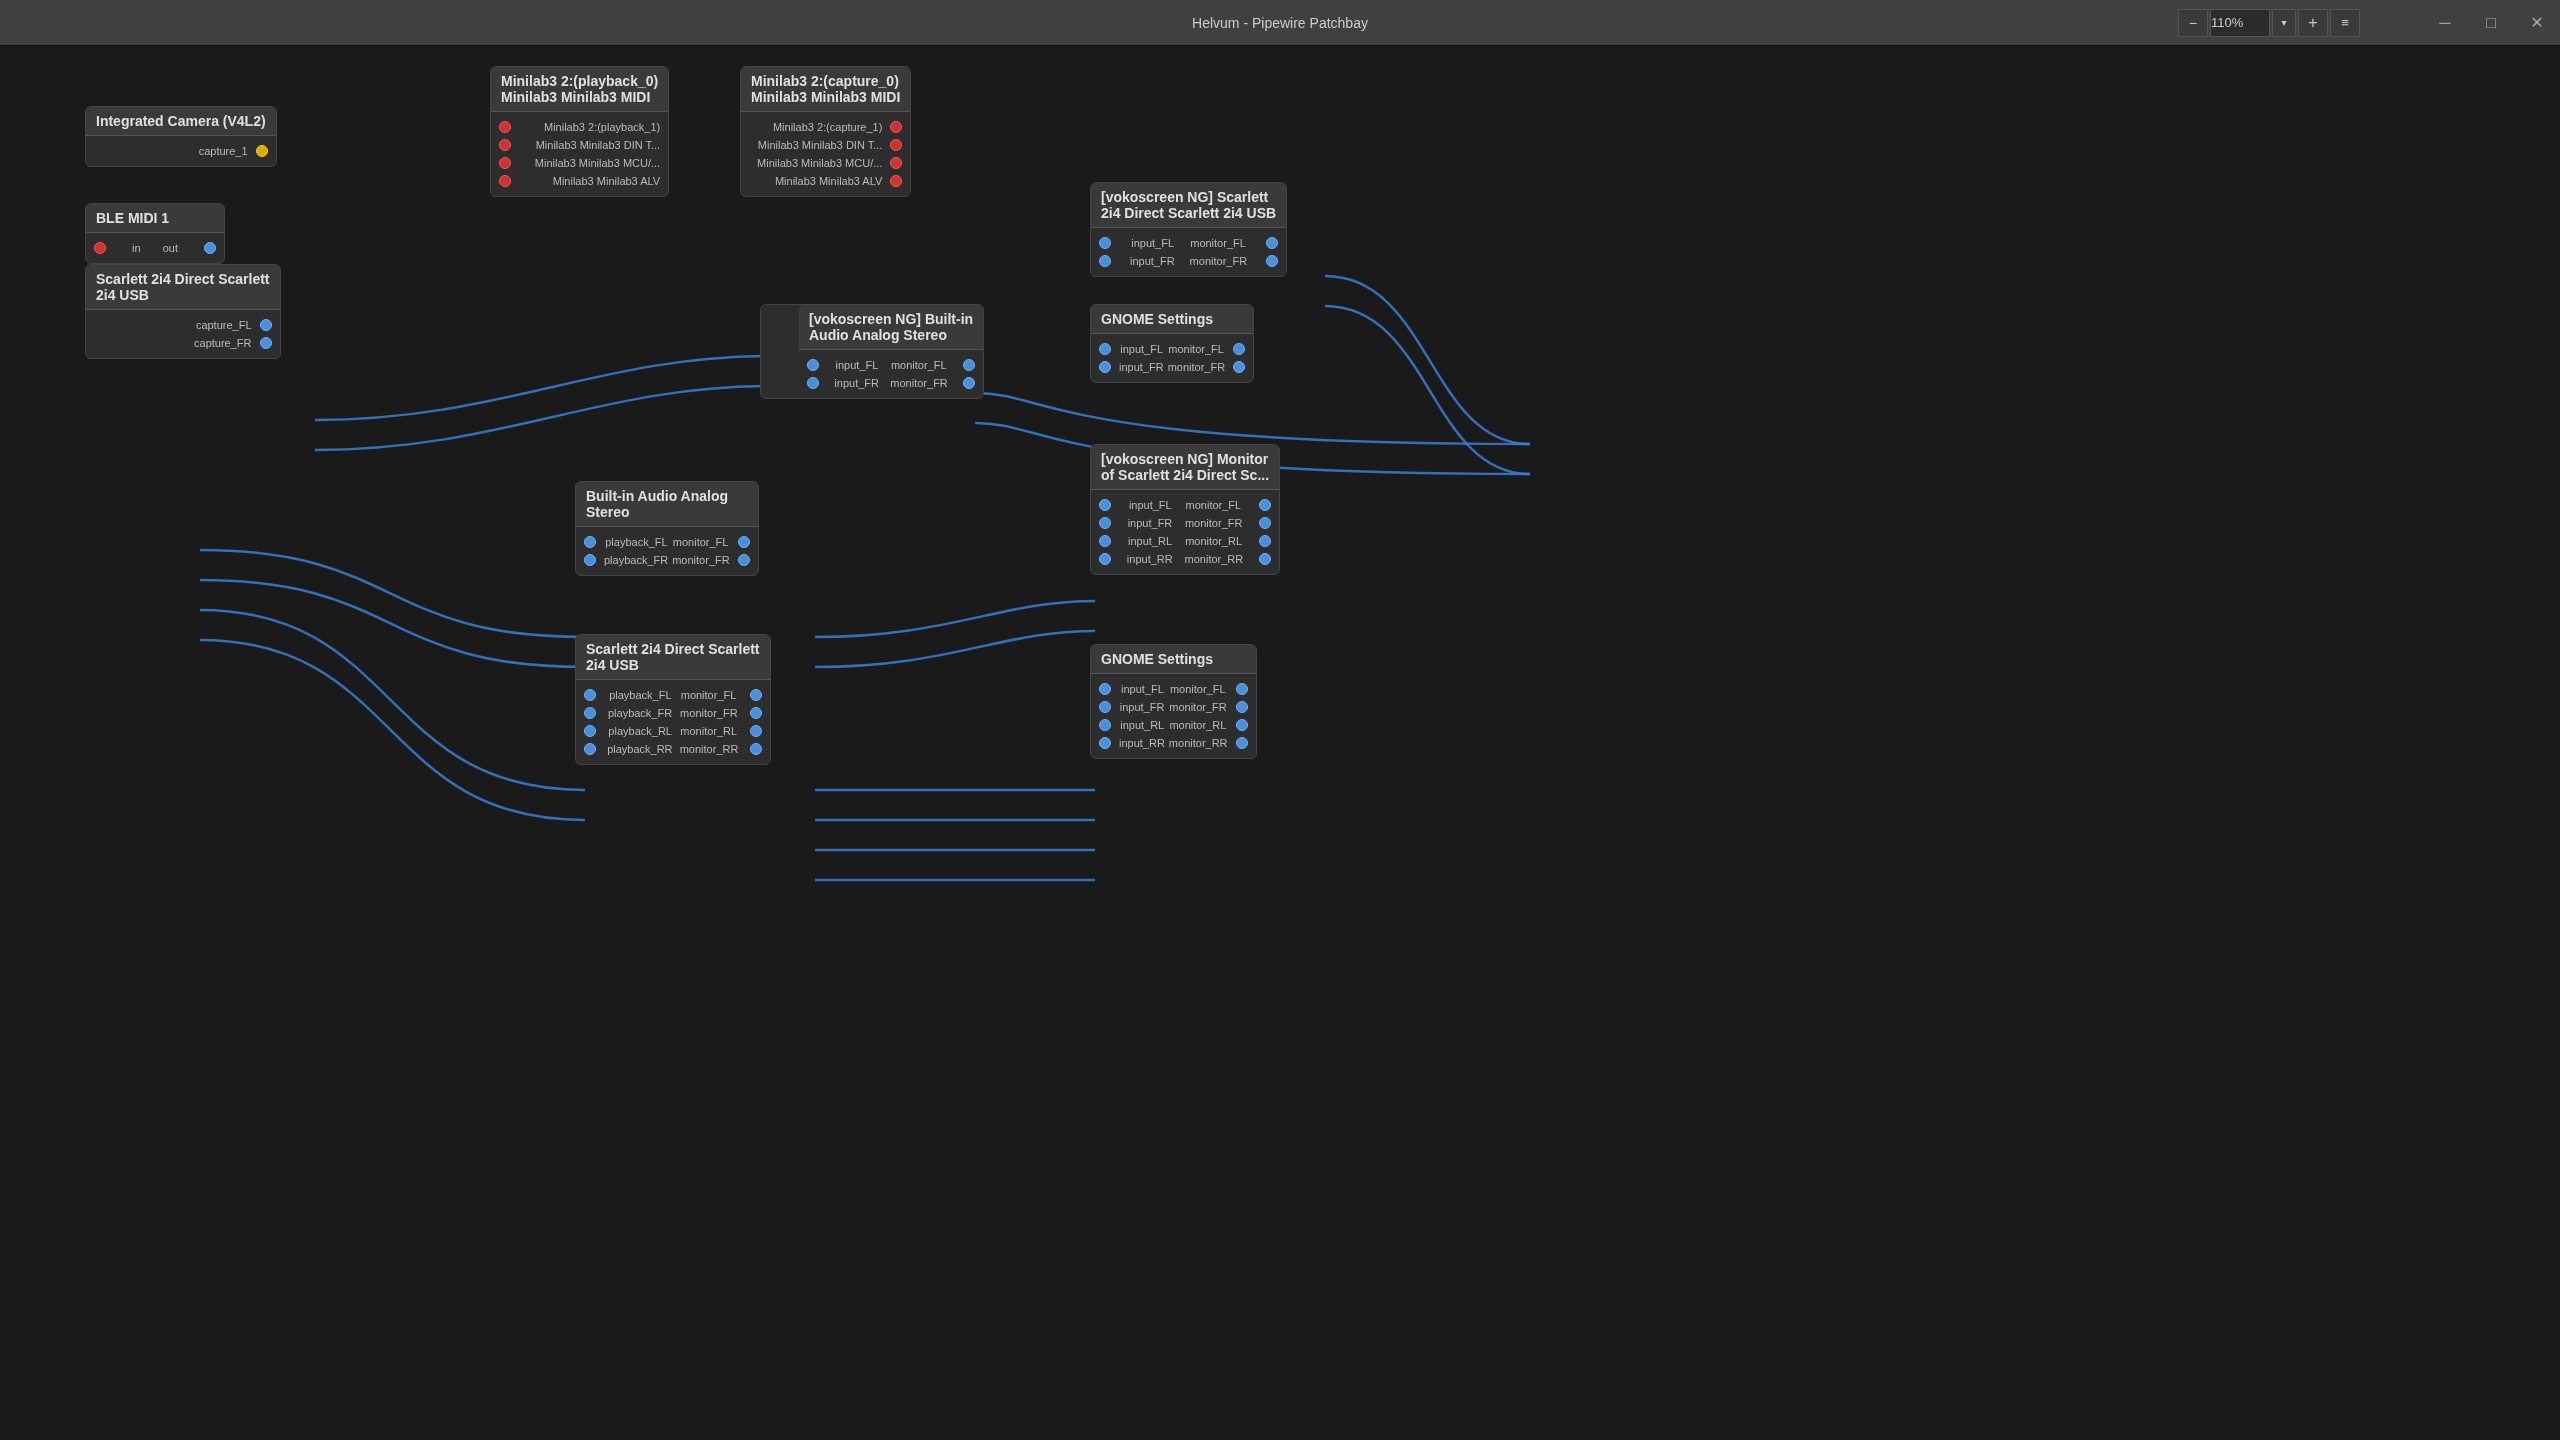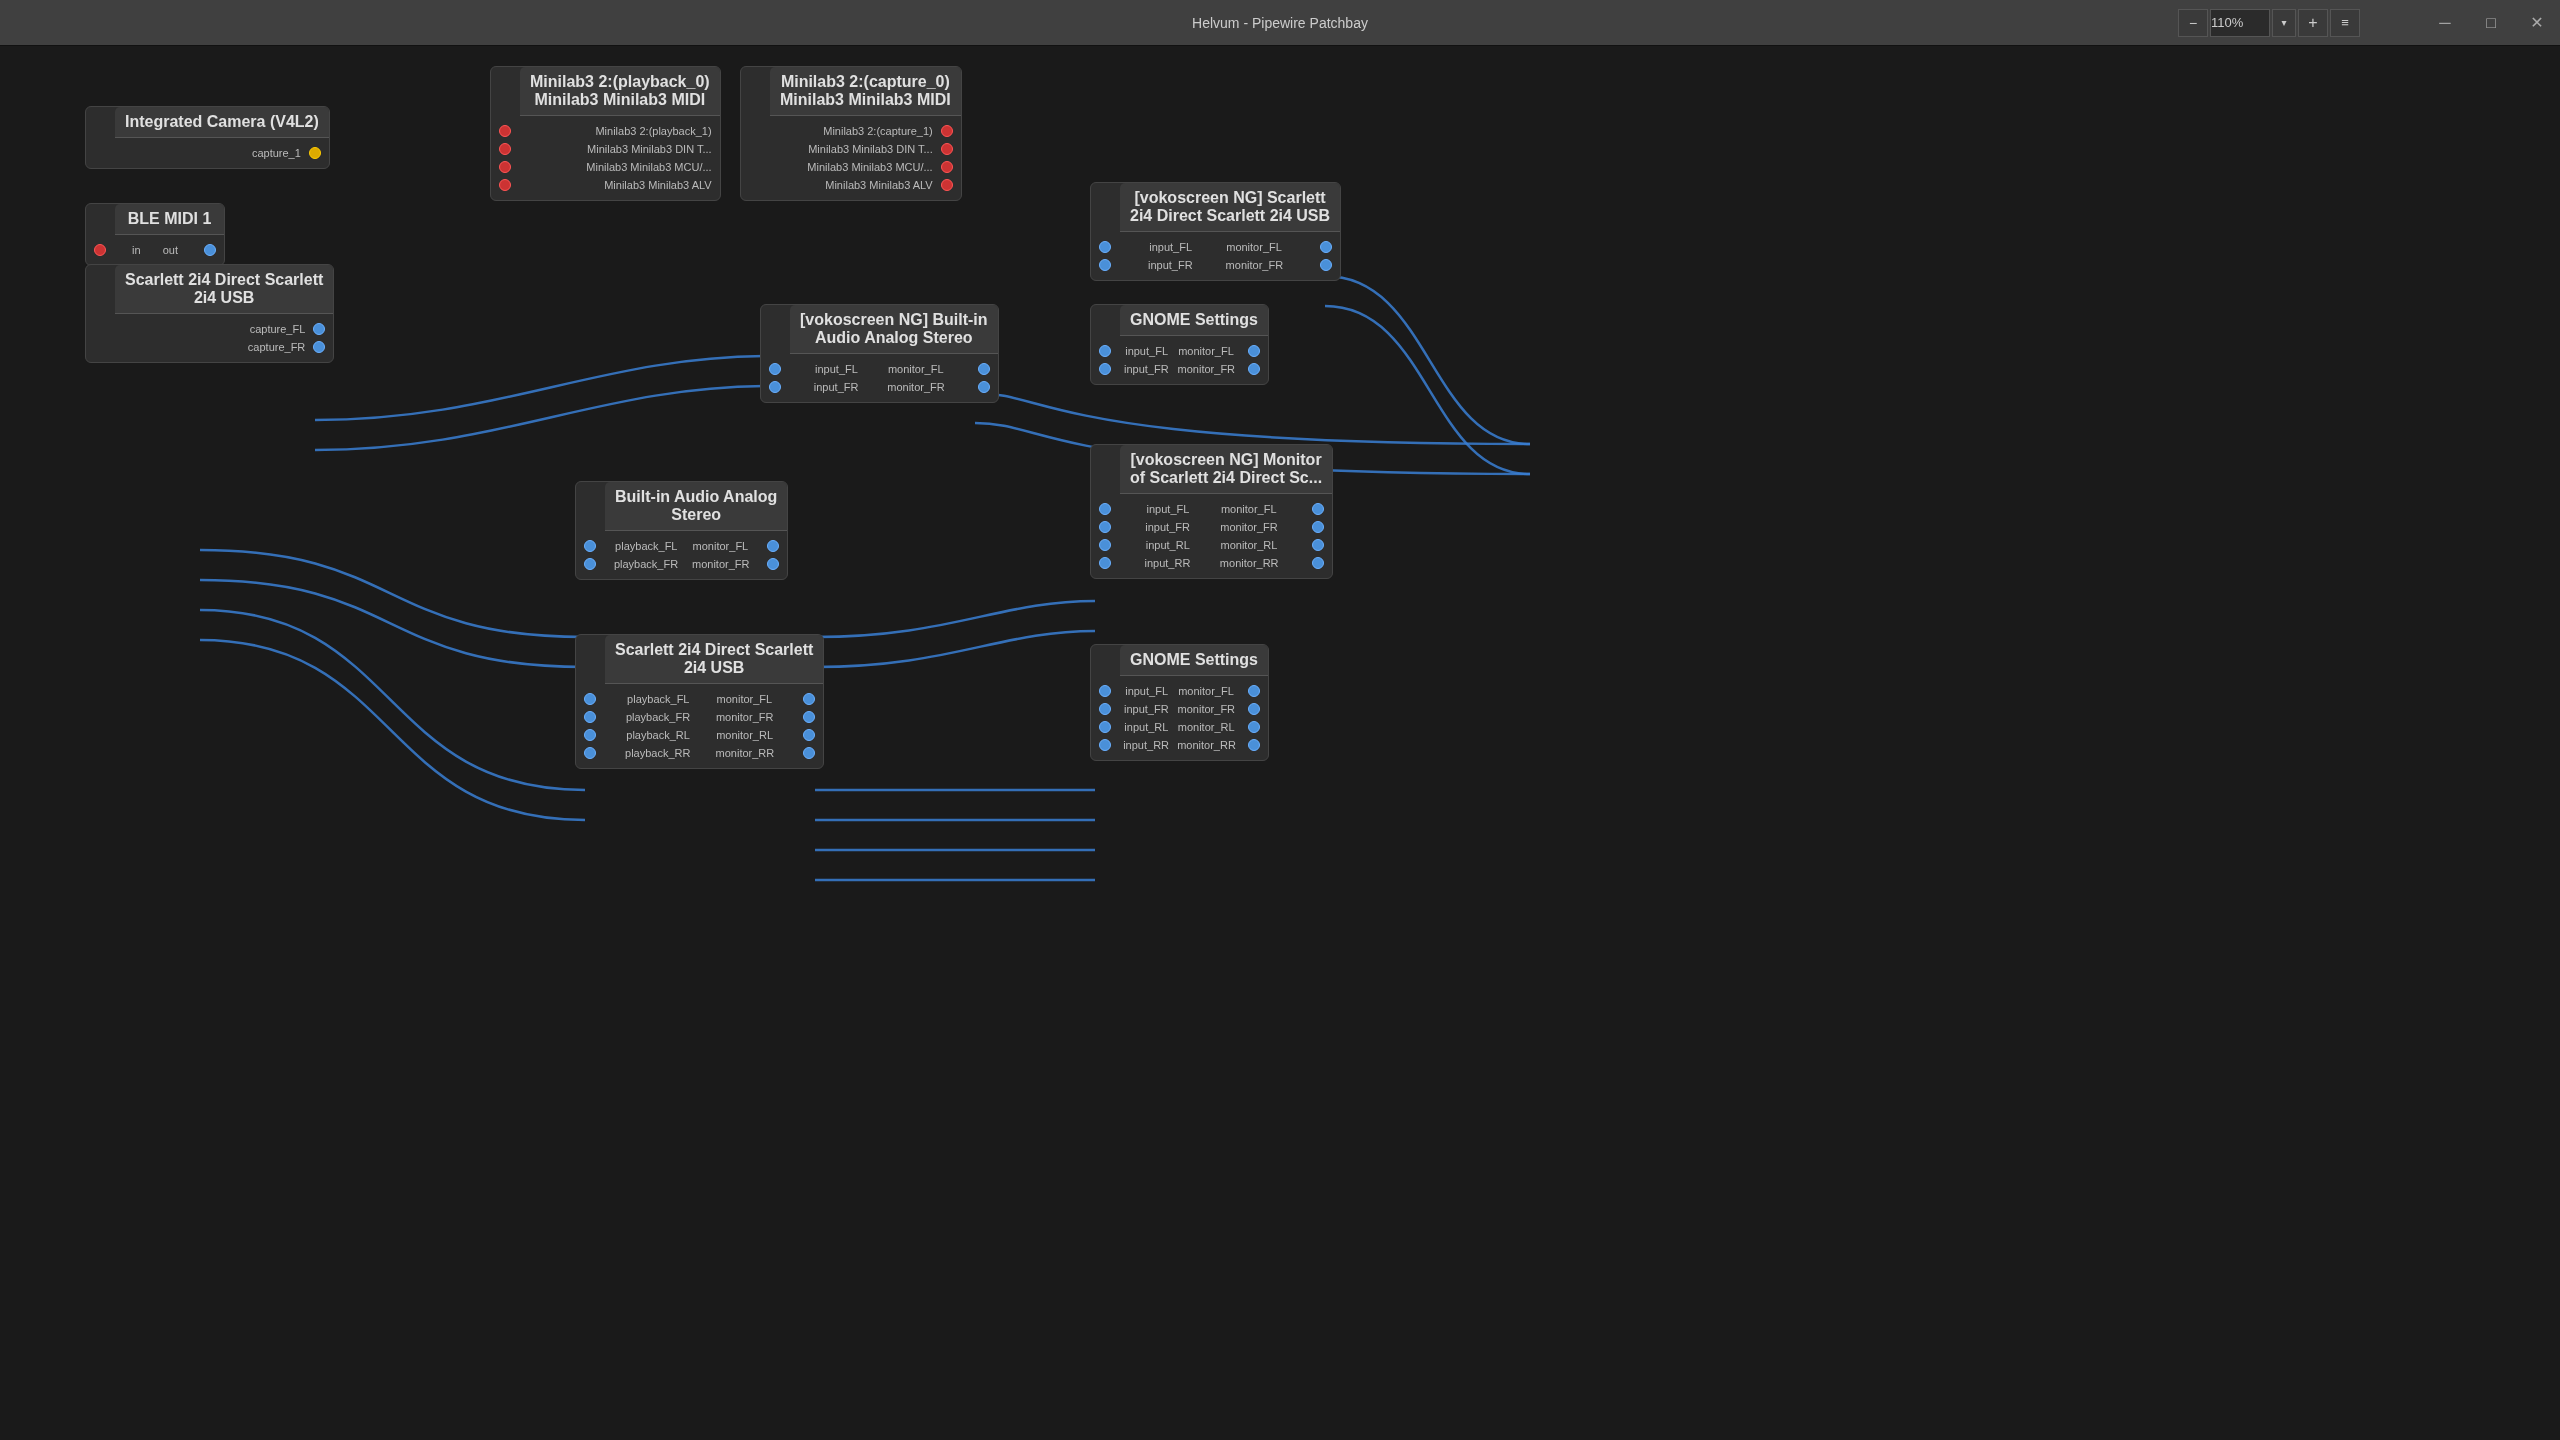--- a/index.html
+++ b/index.html
@@ -133,26 +133,25 @@
       background: #2d2d2d;
       border: 1px solid #444;
       border-radius: 6px;
       padding: 0;
       min-width: 140px;
     }
     .node-title {
       background: #3a3a3a;
       border-radius: 5px 5px 0 0;
       padding: 6px 10px;
-      font-size: 16px;
+      font-size: 14px;
       font-weight: 600;
       color: #e0e0e0;
-      text-align: center;
+      text-align: left;
       border-bottom: 1px solid #555;
-      margin-left: 29px;
     }
     .node-ports {
       padding: 6px 0;
     }
     .port-row {
       display: flex;
       align-items: center;
       padding: 3px 8px;
       justify-content: space-between;
       gap: 4px;
@@ -332,21 +331,21 @@
       </div>
       <div class="port-row">
         <div class="port-dot blue left"></div>
         <span class="port-label">input_FR</span>
         <span class="port-label">monitor_FR</span>
         <div class="port-dot blue right"></div>
       </div>
     </div>
   </div>
 
-  <div class="node" style="left:760px; top:258px;">
+  <div class="node" style="left:760px; top:258px;padding-left:38px;">
     <div class="node-title">[vokoscreen NG] Built-in<br>Audio Analog Stereo</div>
     <div class="node-ports">
       <div class="port-row">
         <div class="port-dot blue left"></div>
         <span class="port-label">input_FL</span>
         <span class="port-label">monitor_FL</span>
         <div class="port-dot blue right"></div>
       </div>
       <div class="port-row">
         <div class="port-dot blue left"></div>

